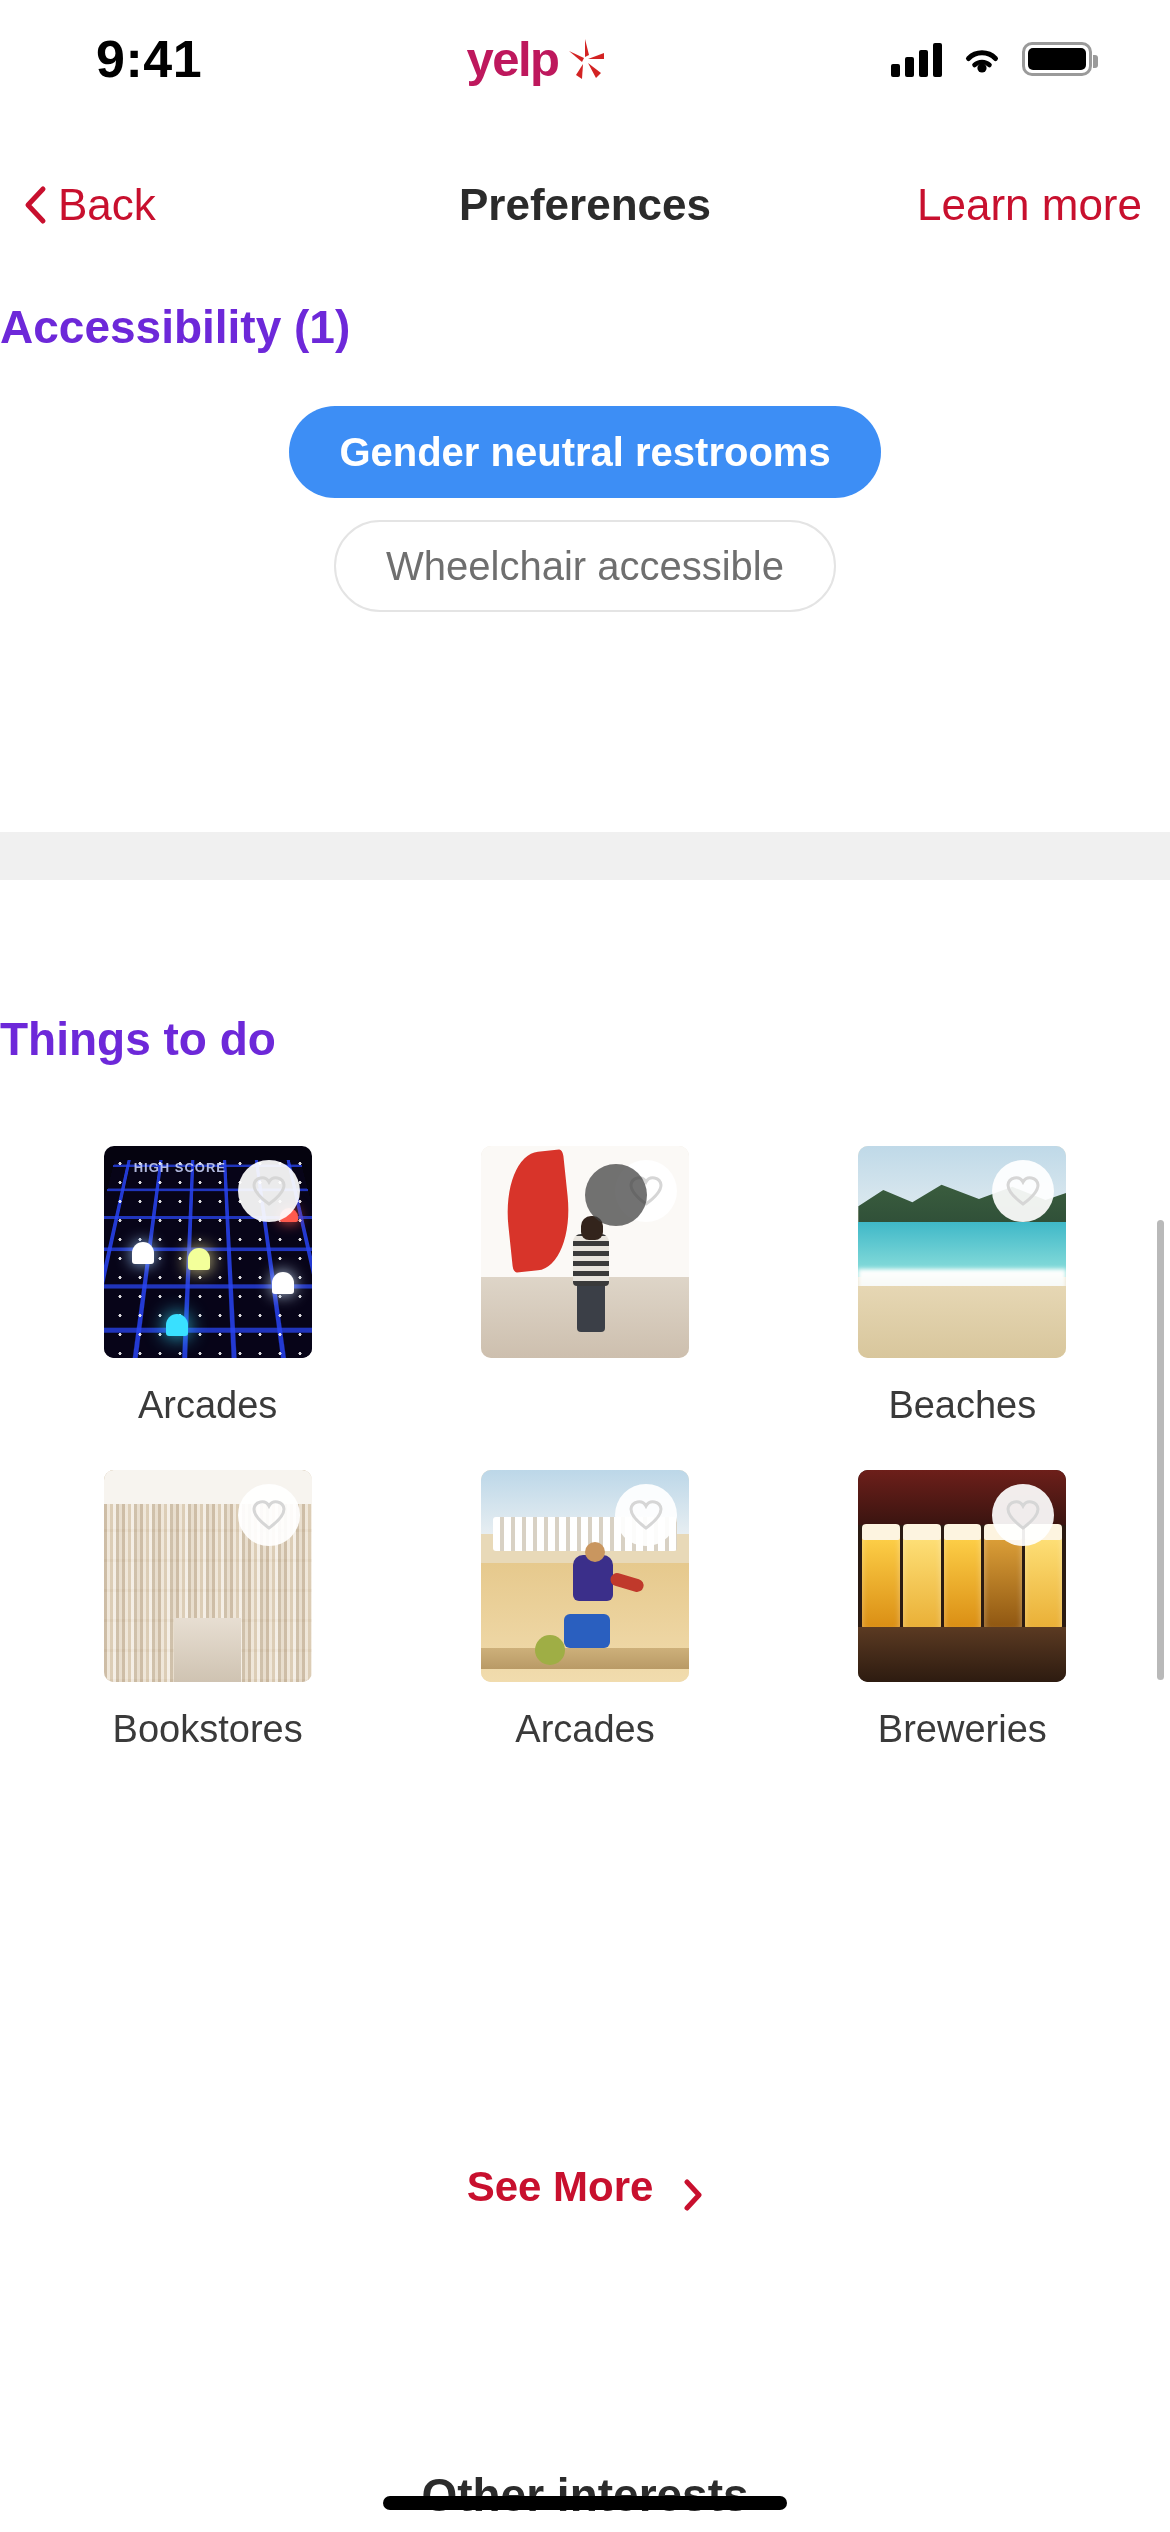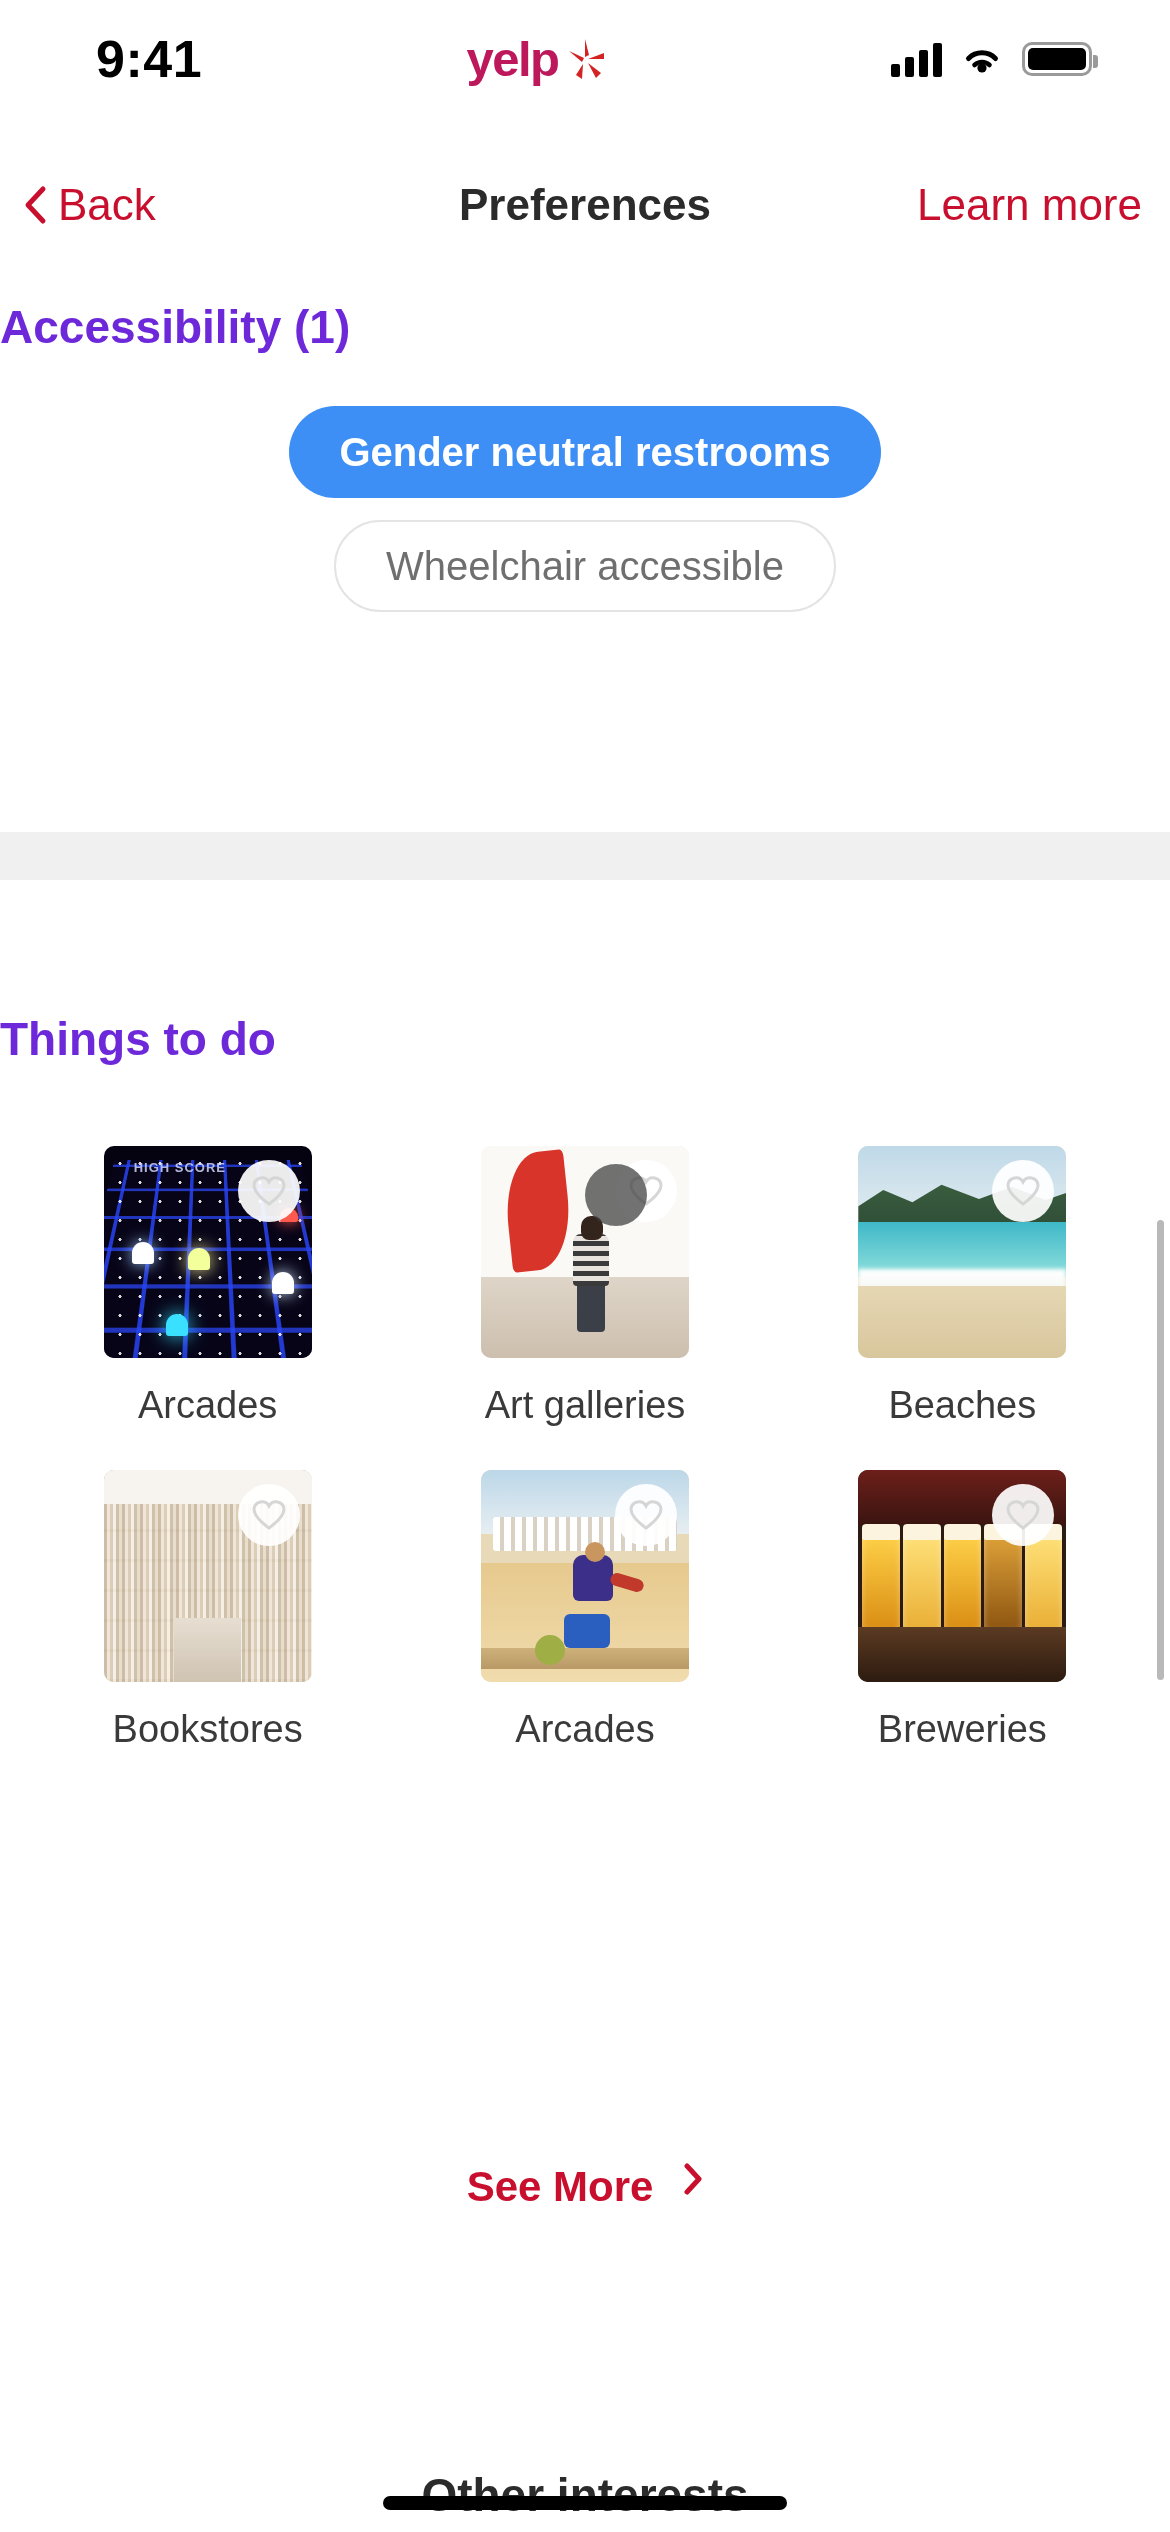--- a/index.html
+++ b/index.html
@@ -216,21 +216,21 @@
   .art-brew .gl { flex:1; height:86%; border-radius:3px 3px 5px 5px; position:relative;
     background:linear-gradient(180deg,#ffd24a,#d98c12); box-shadow: inset 0 0 6px rgba(255,255,255,.35); }
   .art-brew .gl::before { content:""; position:absolute; top:-9%; left:0; right:0; height:16%;
     background:#fdf4e0; border-radius:4px 4px 2px 2px; }
   .art-brew .gl.pale { background:linear-gradient(180deg,#ffe27a,#e9ae34); }
   .art-brew .gl.dark { background:linear-gradient(180deg,#e0a33a,#8c5410); }
 
   
   .see-more {
     position:absolute; top:2163px; left:0; width:1170px;
-    display:flex; align-items:flex-start; justify-content:center; gap:30px;
+    display:flex; align-items:flex-end; justify-content:center; gap:30px;
     color:#c8102e; font-size:42px; font-weight:700;
   }
   .chev-right { width:20px; height:32px; }
 
   
   .sec-other {
     position:absolute; top:2468px; left:0; width:1170px; text-align:center;
     font-size:46px; font-weight:700; color:#2b2b2b;
   }
 
@@ -347,21 +347,20 @@
               <div class="person-body"></div>
               <div class="person-head"></div>
           </div>
           <div class="heart-btn">
             <svg viewBox="0 0 34 32">
               <path d="M17 29 C6 21 2 15 2 10 A8 8 0 0 1 17 7 A8 8 0 0 1 32 10 C32 15 28 21 17 29 Z" fill="none" stroke="#d6d6d6" stroke-width="3"></path>
             </svg>
           </div>
           <div class="press-overlay"></div>
         </div>
-        <div class="tile-label">Art galleries</div>
       </div>
 
       <div class="tile">
         <div class="tile-img">
           <div class="art-beach">
             <div class="sky"></div>
               <div class="hills"></div>
               <div class="sea"></div>
             <div class="foam"></div>
               <div class="sand"></div>

